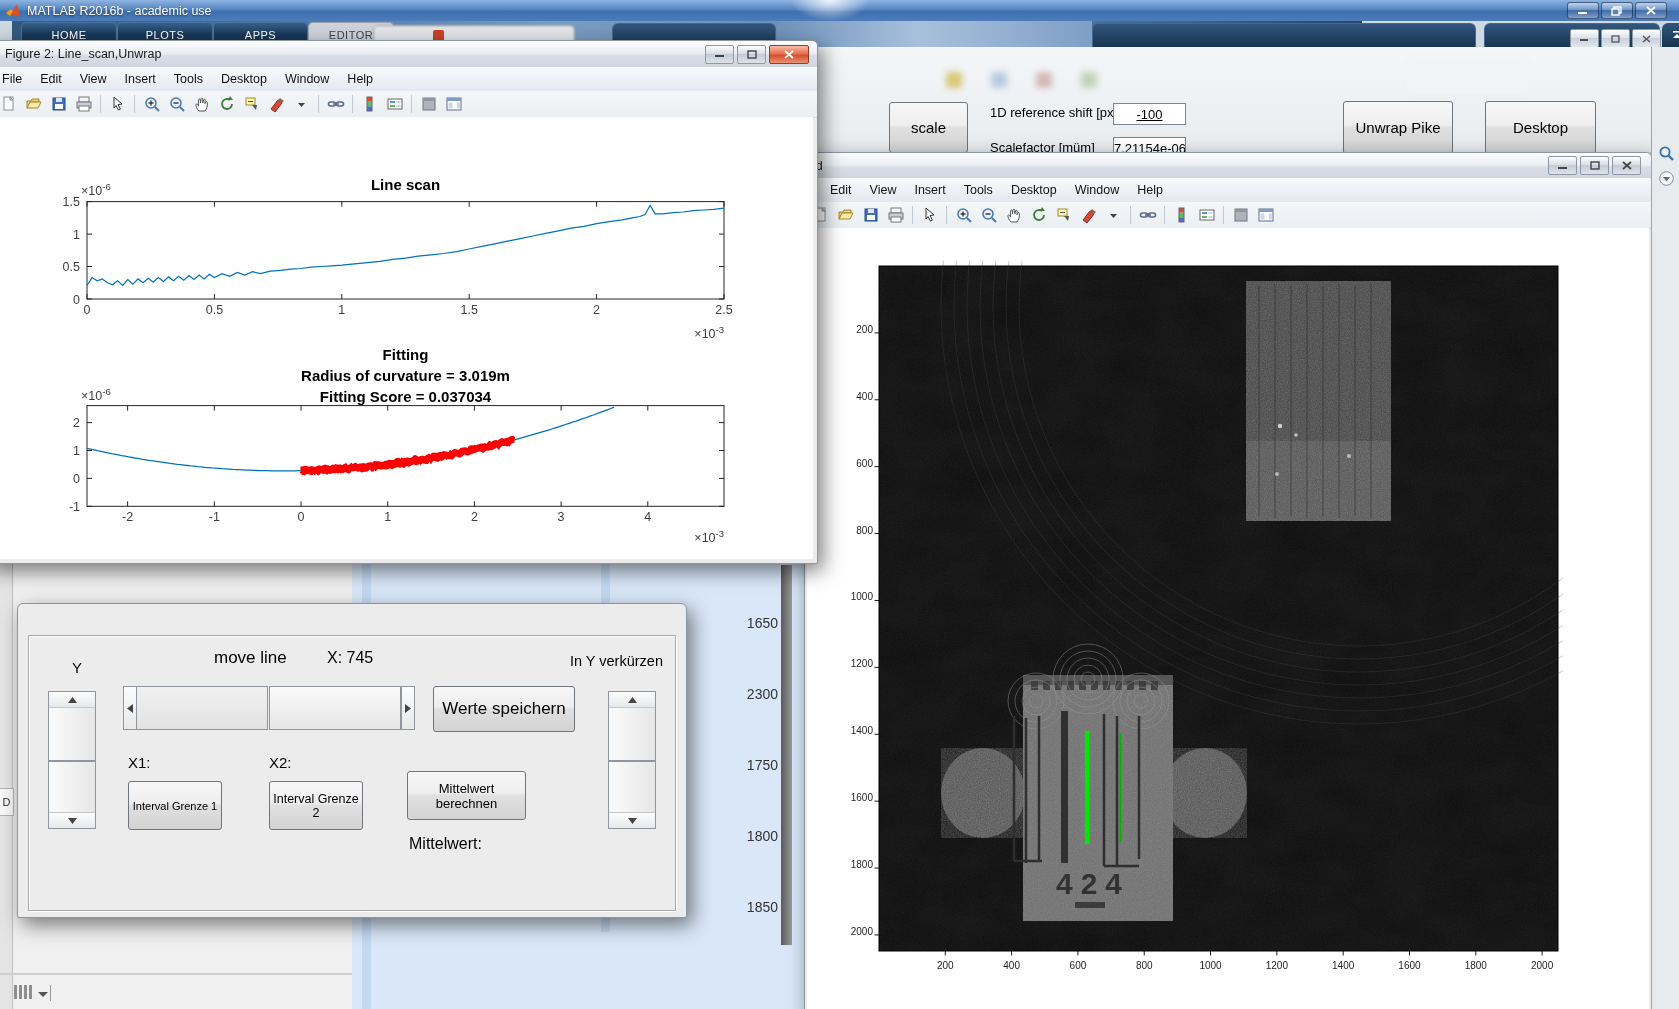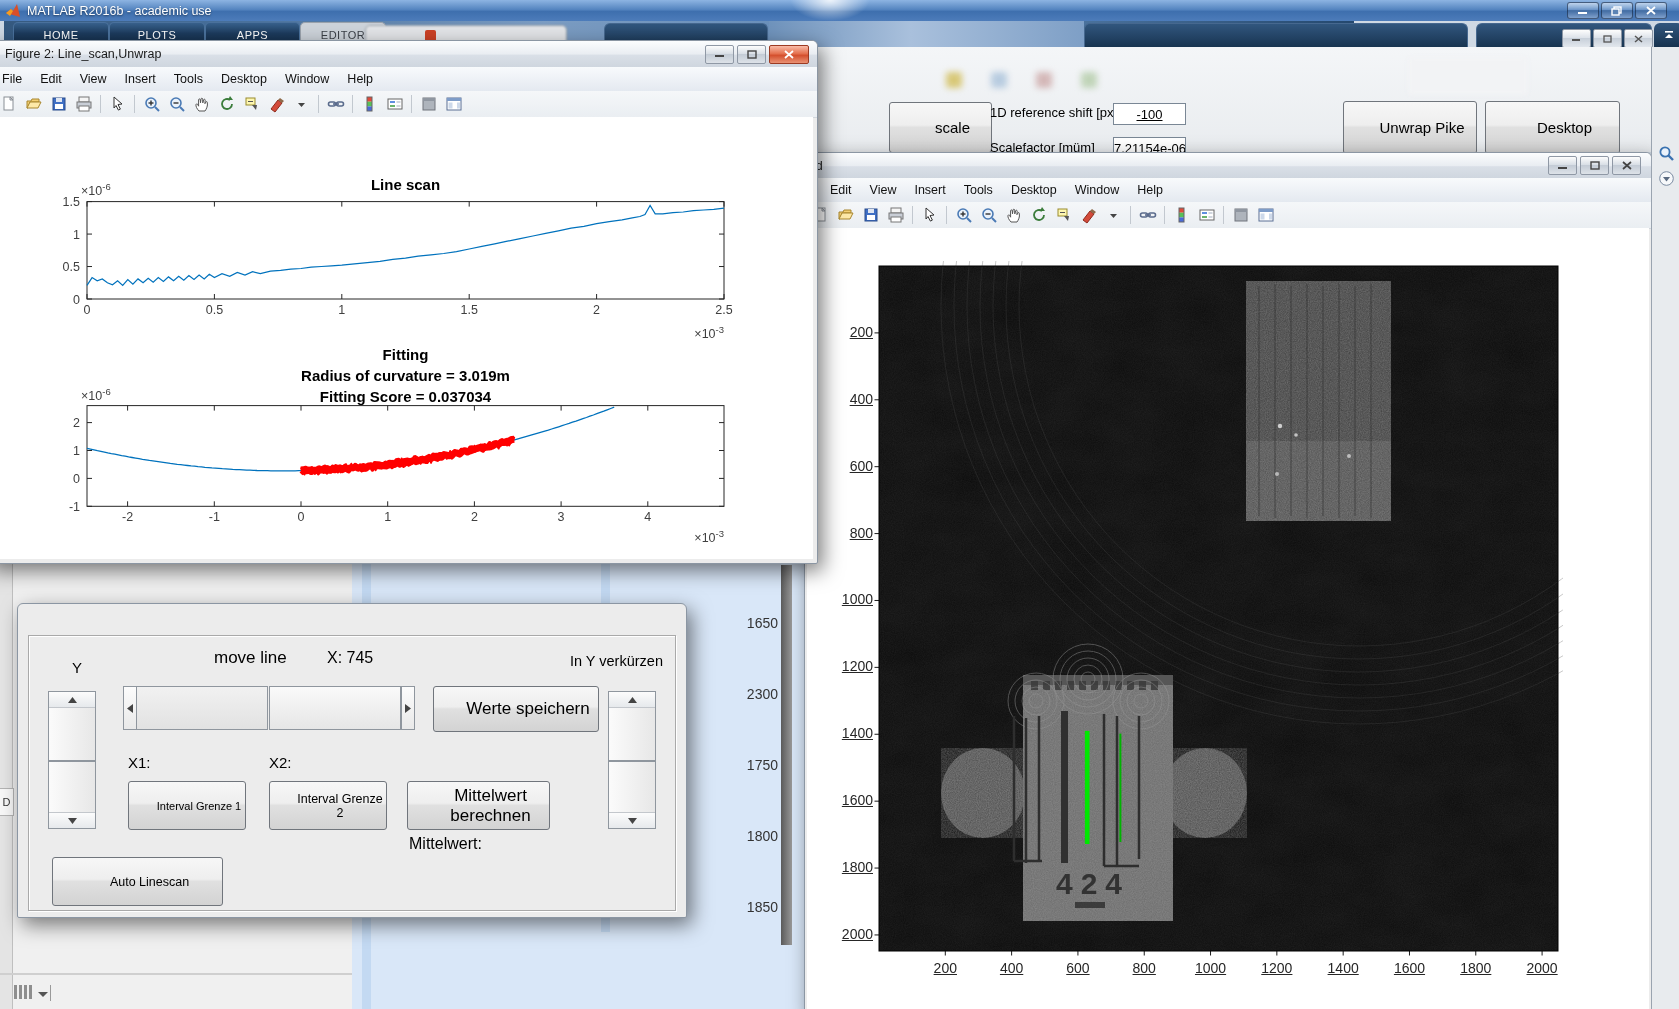--- a/index.html
+++ b/index.html
@@ -10,21 +10,21 @@
   .os-bar{position:absolute;left:0;top:0;width:1679px;height:21px;
     background:linear-gradient(180deg,#8db4e2 0%,#5585c0 45%,#3e6fae 55%,#4d7cba 100%);
     display:flex;align-items:center;color:#fff;font-size:12.5px;}
   .os-title{margin-left:6px;text-shadow:0 1px 2px rgba(0,0,0,.5);}
   .glassblob{position:absolute;left:790px;top:0;width:80px;height:21px;
     background:radial-gradient(ellipse at 50% 0,rgba(255,255,255,.85),rgba(255,255,255,0) 70%);}
   .os-btns{position:absolute;right:12px;top:2px;display:flex;}
   .aero{width:30px;height:15px;margin-left:2px;border:1px solid rgba(20,40,70,.65);border-radius:3px;
     background:linear-gradient(rgba(255,255,255,.5),rgba(255,255,255,.15) 45%,rgba(70,100,140,.35) 50%,rgba(255,255,255,.3));
     display:flex;align-items:center;justify-content:center;}
-  .tstrip{position:absolute;left:4px;top:21px;width:1350px;height:26px;
+  .tstrip{position:absolute;left:12px;top:21px;width:1350px;height:26px;
     background:linear-gradient(90deg,#35597f,#49719c 18%,#7b9cc2 40%,#5d86b3 70%,#24486e 100%);}
   .ttab{position:absolute;top:1px;height:24px;line-height:24px;text-align:center;
     font-size:11px;letter-spacing:.5px;color:#fff;
     background:linear-gradient(#38618c,#1c3a5c 45%,#132c48);
     border:1px solid #4a719c;border-bottom:none;border-radius:5px 5px 0 0;}
   .ttab.editor{background:#cdd3da;color:#3c4148;border-color:#9aa2ac;}
   .navyband{position:absolute;top:2px;height:24px;background:linear-gradient(#31567e,#17334f);
     border:1px solid #46688f;border-bottom:none;border-radius:6px 6px 0 0;}
   .blurwin{position:absolute;border-radius:5px 5px 0 0;filter:blur(1.2px);}
   .minitrio{width:27px;height:17px;margin-left:2px;border:1px solid #8c96a4;border-radius:2px;
@@ -46,38 +46,38 @@
     font-size:12.5px;color:#111;}
   .menu span{padding:4px 9px;}
   .toolrow{position:absolute;left:0;right:0;display:flex;align-items:center;
     background:linear-gradient(#f5f7f9,#eaeef2);border-bottom:1px solid #d2d7dd;
     padding:0 4px;gap:2px;}
   .ticon{width:23px;height:21px;display:inline-flex;align-items:center;justify-content:center;border-radius:2px;}
   .tsep{width:1px;height:18px;background:#c2c8cf;margin:0 3px;}
   
   .btn7{position:absolute;display:flex;align-items:center;justify-content:center;text-align:center;
     background:linear-gradient(#f7f7f7,#eeeeee 45%,#e0e0e0 50%,#d3d3d3);
-    border:1px solid #70757c;border-radius:3px;font-size:13px;color:#000;padding-left:24px;}
+    border:1px solid #70757c;border-radius:3px;font-size:13px;color:#000;}
   .inp{position:absolute;background:#fff;border:1px solid #7a8795;font-size:13px;
     text-align:center;font-family:"Liberation Sans",sans-serif;padding:0;color:#000;}
   .lbl{position:absolute;font-size:13px;color:#000;white-space:nowrap;}
   .vbox{position:absolute;width:46px;border:1px solid #8f969e;
     background:linear-gradient(90deg,#fbfbfb,#e7e7e7);}
   .varr{position:absolute;left:0;right:0;height:15px;display:flex;align-items:center;
     justify-content:center;background:linear-gradient(#fcfcfc,#e6e9ec);}
   .hsl-box{position:absolute;top:0;height:42px;border:1px solid #8f969e;
     background:linear-gradient(#fafafa,#e6e6e6);}
   .harr{position:absolute;top:0;width:12px;height:42px;border:1px solid #8f969e;
     background:linear-gradient(#fcfcfc,#e9e9e9);display:flex;align-items:center;justify-content:center;}
   .etched{position:absolute;border:1px solid #a9a9a9;box-shadow:inset 1px 1px 0 #fff,1px 1px 0 #fff;background:#ececec;}
   
   svg text{font-family:"Liberation Sans",sans-serif;}
   .tick{font-size:12.5px;fill:#404040;}
   .ptitle{font-size:15px;font-weight:bold;fill:#000;}
-  .imglab{position:absolute;font-size:14px;color:#262626;text-decoration:underline;}
+  .imglab{position:absolute;font-size:10px;color:#262626;}
   .ylab{left:18px;width:48px;text-align:right;}
   .xlab{width:50px;text-align:center;}
   .dtab{position:absolute;background:#f7f7f7;border:1px solid #b3b3b3;border-left:none;
     font-size:11px;color:#333;display:flex;align-items:center;justify-content:center;}
 </style>
 </head>
 <body>
 
 <div class="desktop">
 
@@ -784,23 +784,22 @@
           </svg>
         </div>
     </div>
 
     <div class="btn7" style="left:415px;top:82px;width:140px;height:44px;font-size:17px">Werte speichern</div>
 
     <div class="abs" style="left:110px;top:150px;font-size:15px">X1:</div>
     <div class="btn7" style="left:110px;top:177px;width:92px;height:47px;font-size:11px">Interval Grenze 1</div>
     <div class="abs" style="left:251px;top:150px;font-size:15px">X2:</div>
     <div class="btn7" style="left:251px;top:177px;width:92px;height:47px;font-size:12.5px">Interval Grenze 2</div>
-    <div class="btn7" style="left:389px;top:177px;width:117px;height:47px;font-size:17px">Mittelwert berechnen</div>
+    <div class="btn7" style="left:389px;top:167px;width:117px;height:47px;font-size:13px">Mittelwert berechnen</div>
     <div class="abs" style="left:391px;top:231px;font-size:16px">Mittelwert:</div>
-    <div class="btn7" style="left:34px;top:253px;width:145px;height:47px;font-size:12.5px">Auto Linescan</div>
   </div>
 
   <div class="abs" style="left:1651px;top:47px;width:28px;height:962px;background:#e8ebee;border-left:1px solid #9aa4b0">
     <span class="abs" style="left:6px;top:98px">
       <svg width="17" height="17" viewBox="0 0 17 17">
           <circle cx="7" cy="7" r="4.6" fill="#eaf2fb" stroke="#3a72b0" stroke-width="1.8"></circle>
           <line x1="10.5" y1="10.5" x2="15" y2="15" stroke="#3a72b0" stroke-width="2.4"></line>
         </svg>
     </span>
     <span class="abs" style="left:7px;top:124px">

